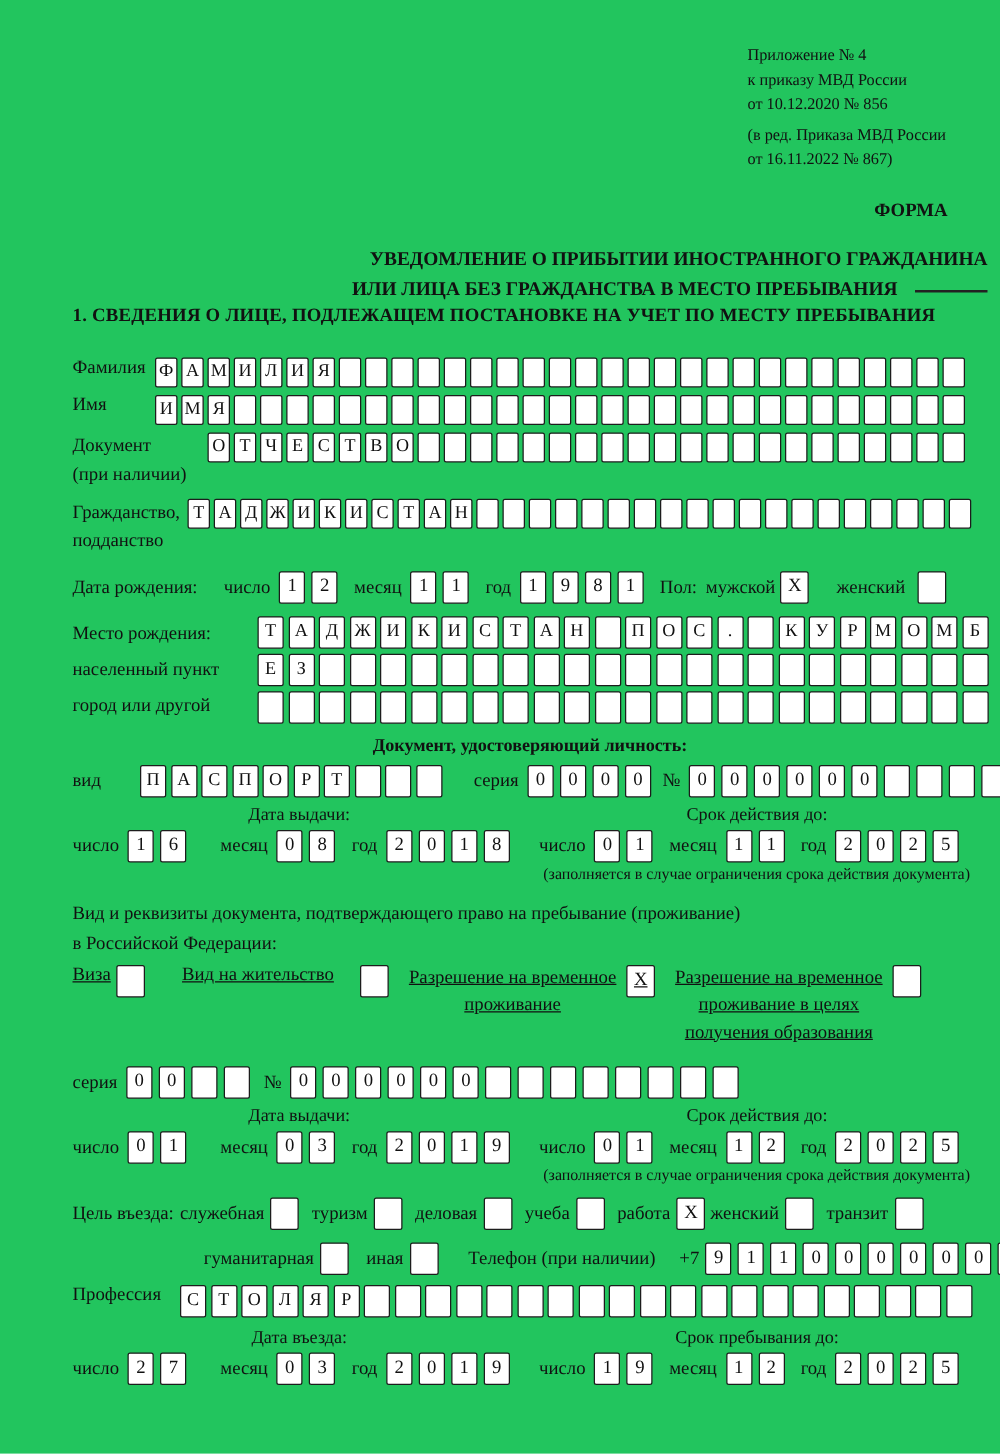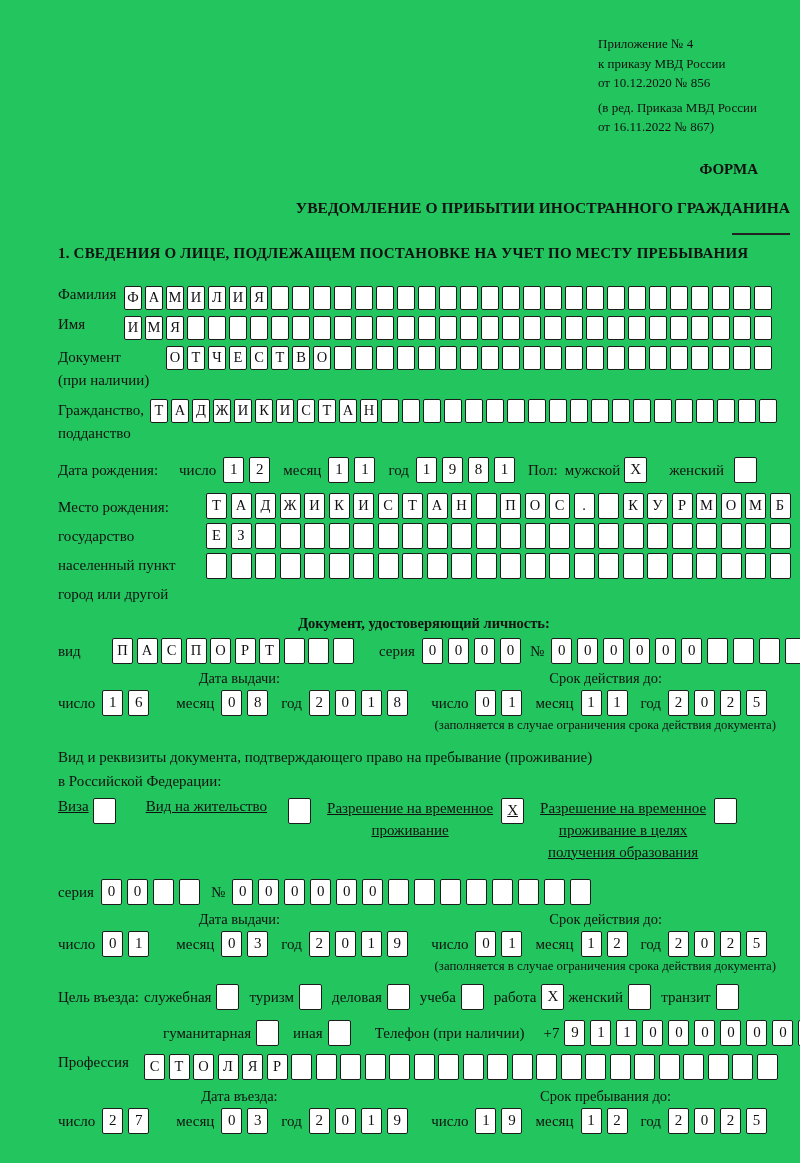--- a/index.html
+++ b/index.html
@@ -67,21 +67,21 @@
     <div>к приказу МВД России</div>
     <div>от 10.12.2020 № 856</div>
     <div class="gap">(в ред. Приказа МВД России</div>
     <div>от 16.11.2022 № 867)</div>
   </div>
 
   <div class="forma">ФОРМА</div>
 
   <div class="title">
     <div>УВЕДОМЛЕНИЕ О ПРИБЫТИИ ИНОСТРАННОГО ГРАЖДАНИНА</div>
-    <div><span class="uline"></span></div>
+    <div><span>ИЛИ ЛИЦА БЕЗ ГРАЖДАНСТВА В МЕСТО ПРЕБЫВАНИЯ</span><span class="uline"></span></div>
   </div>
 
   <div class="sec1">1. СВЕДЕНИЯ О ЛИЦЕ, ПОДЛЕЖАЩЕМ ПОСТАНОВКЕ НА УЧЕТ ПО МЕСТУ ПРЕБЫВАНИЯ</div>
 
   <div class="row mt24">
     <span class="lab w65">Фамилия</span>
     <span class="boxes">
         <span class="cbox">Ф</span>
         <span class="cbox">А</span>
         <span class="cbox">М</span>
@@ -256,21 +256,20 @@
       </span>
     <span class="lab-inline ml14" style="margin-right:10px">женский</span>
     <span class="boxes bx-cb">
         <span class="cbox"></span>
       </span>
   </div>
 
   <div class="row mt10">
     <span class="lab w146">
       <div>Место рождения:</div>
-      <div>государство</div>
       <div>населенный пункт</div>
       <div>город или другой</div>
     </span>
     <span class="stack">
       <span class="boxes bx-md">
           <span class="cbox">Т</span>
           <span class="cbox">А</span>
           <span class="cbox">Д</span>
           <span class="cbox">Ж</span>
           <span class="cbox">И</span>

